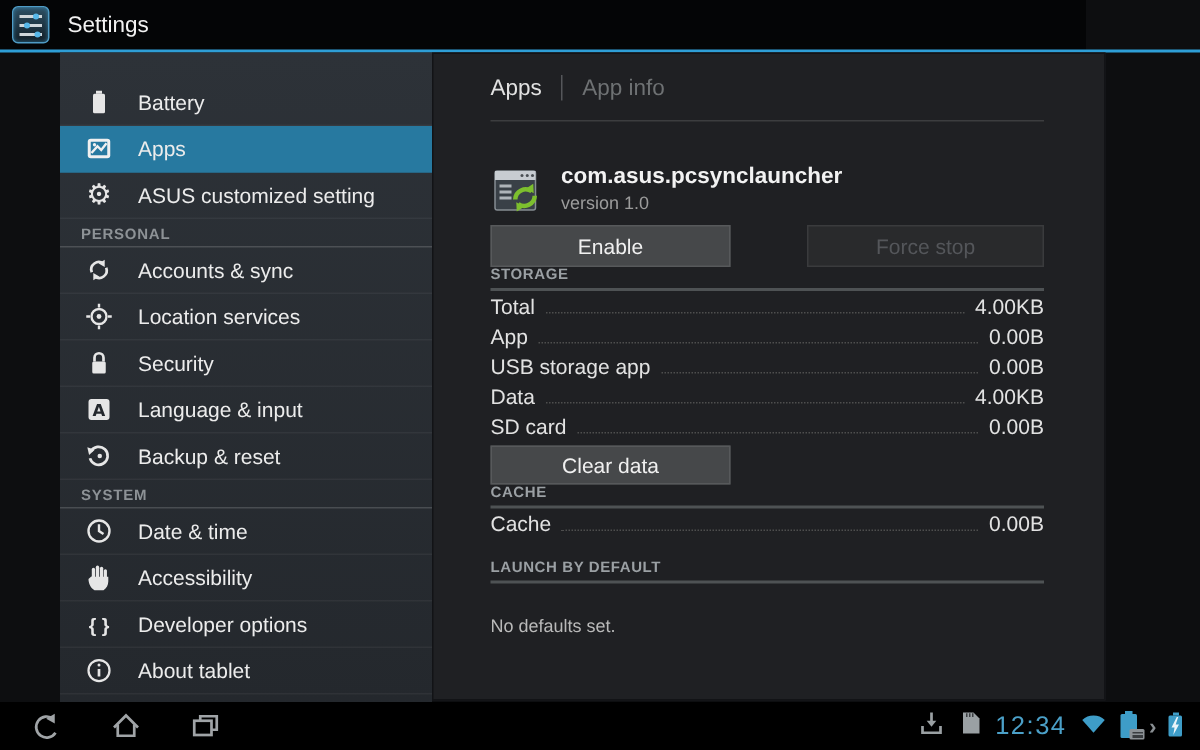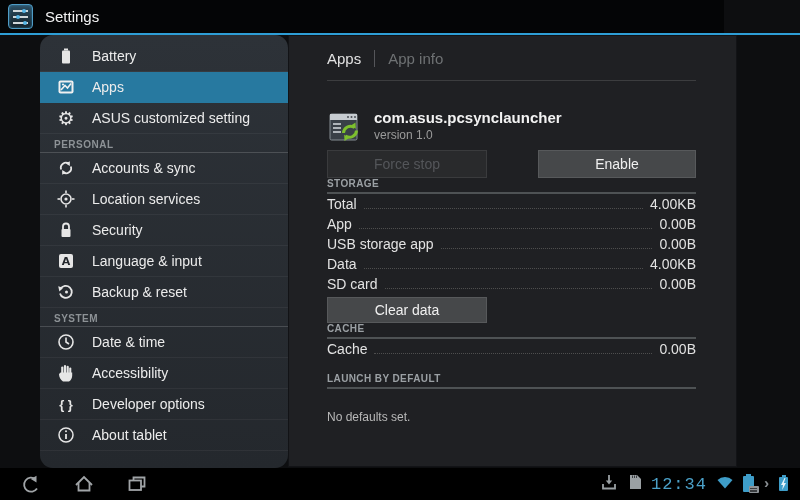--- a/index.html
+++ b/index.html
@@ -16,21 +16,21 @@
     border:1px solid #4f9cc6; background:linear-gradient(#2d4f63,#131f27);
     box-shadow:0 0 3px rgba(60,160,210,.6) inset; position:relative; }
   .slider-line { position:absolute; left:4px; width:15px; height:2px; background:#cfd6da; }
   .slider-line i { position:absolute; top:-1px; width:4px; height:4px; border-radius:50%;
     background:#57b7e8; display:block; }
   .topbar-title { margin-left:12px; font-size:15px; color:#f2f2f2; }
   .accent-line { position:absolute; left:0; top:33px; width:800px; height:2px; background:#2e9ed6; }
 
   
   .sidebar { position:absolute; left:40px; top:35px; width:248px; height:433px;
-    background:linear-gradient(#2d3238,#24282d); padding-top:6px;border-radius:13px; }
+    background:linear-gradient(#2d3238,#24282d); padding-top:18px; }
   .side-item { height:31px; display:flex; align-items:center; padding-left:14px;
     border-bottom:1px solid rgba(255,255,255,.05); cursor:default; }
   .side-item.selected { background:#2779a0; border-bottom-color:#2779a0; }
   .side-icon { width:24px; height:24px; display:flex; align-items:center; justify-content:center;
     color:#e6e6e6; flex:0 0 24px; }
   .side-label { margin-left:14px; font-size:14px; color:#ececec; white-space:nowrap; }
   .side-header { height:19px; display:flex; align-items:flex-end; padding:0 0 2px 14px;
     font-size:10px; font-weight:bold; letter-spacing:.5px; color:#8d9296;
     border-bottom:1px solid rgba(255,255,255,.16); }
   .glyph { font-family:"DejaVu Sans",sans-serif; }
@@ -63,21 +63,21 @@
   .clear-cache-wrap { margin-top:3px; display:flex; justify-content:flex-end; }
   .clear-cache-wrap .btn { width:122px; height:23px; margin-right:-4px; }
   .launch-text { margin-top:21px; font-size:12px; color:#b9b9b9; }
 
   
   .navbar { position:absolute; left:0; top:468px; width:800px; height:32px; background:#000;
     display:flex; align-items:center; }
   .nav-left { display:flex; align-items:center; gap:27px; margin-left:18px; }
   .nav-btn { width:26px; height:24px; display:flex; align-items:center; justify-content:center; }
   .status { position:absolute; right:12px; top:0; height:32px; display:flex;
-    align-items:center; gap:8px;font-family:Liberation Mono, monospace; }
+    align-items:center; gap:8px; }
   .time { font-size:17px; color:#4ba0c8; letter-spacing:1px; }
   .chev { color:#8a8f93; font-size:15px; font-weight:bold; line-height:1; }
   .batt { position:relative; width:11px; height:16px; background:#3e9dc8; border-radius:1px; }
   .batt:before { content:""; position:absolute; top:-2px; left:3px; width:5px; height:2px; background:#3e9dc8; }
   .dock-tag { position:absolute; right:-5px; bottom:-1px; width:10px; height:7px;
     background:#8d9296; border-radius:1px; }
   .dock-tag i { position:absolute; left:1.5px; top:1.5px; width:7px; height:1.5px; background:#3a3d40; display:block; }
   .dock-tag i:last-child { top:4px; }
   .batt-sm { position:relative; width:9px; height:14px; background:#3e9dc8; border-radius:1px; }
   .batt-sm:before { content:""; position:absolute; top:-2px; left:2.5px; width:4px; height:2px; background:#3e9dc8; }
@@ -259,22 +259,22 @@
           <polygon points="17.5,32 17.2,25.8 22.5,28.8" fill="#7dbf2e"></polygon>
         </svg>
     </span>
     <span class="app-texts">
       <div class="app-name">com.asus.pcsynclauncher</div>
       <div class="app-version">version 1.0</div>
     </span>
   </div>
 
   <div class="btn-row">
+    <div class="btn on">Enable</div>
     <div class="btn off">Force stop</div>
-    <div class="btn on">Enable</div>
   </div>
 
   <div class="sec-header">STORAGE</div>
 
   <div class="srow">
     <span>Total</span>
     <span class="leader"></span>
     <span>4.00KB</span>
   </div>
   <div class="srow">

